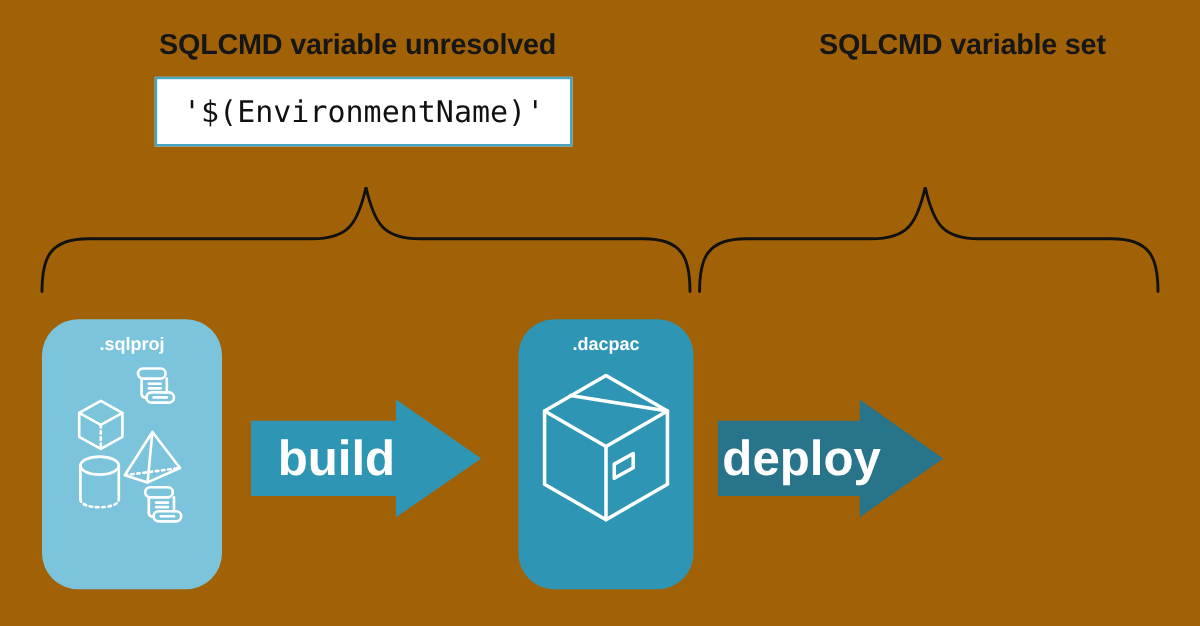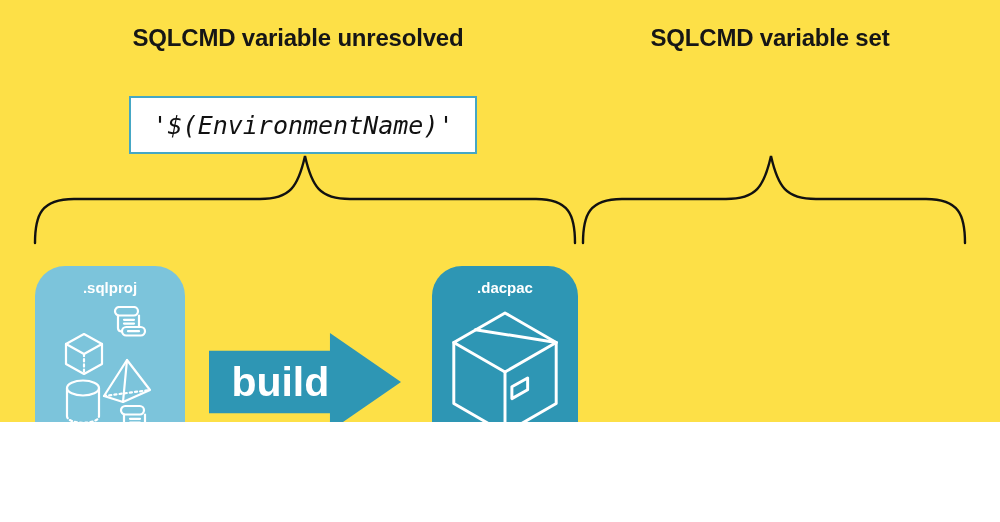--- a/index.html
+++ b/index.html
@@ -1,50 +1,50 @@
 <!DOCTYPE html>
 <html><head>
 <meta charset="utf-8">
 <style>
   html, body { margin: 0; padding: 0; background: #ffffff; }
   .canvas {
     position: relative;
     width: 1000px;
-    height: 422px;
-    background: #fde047;
+    height: 522px;
+    background: #a16207;
     font-family: "Liberation Sans", sans-serif;
     overflow: hidden;
   }
 
   
   .heading {
     position: absolute;
     font-weight: bold;
     font-size: 24px;
     color: #161616;
     text-align: center;
     letter-spacing: -0.2px;
   }
   #heading-unresolved { left: 88px;  top: 24px; width: 420px; }
-  #heading-set        { left: 615px; top: 24px; width: 310px; }
+  #heading-set        { left: 647px; top: 24px; width: 310px; }
 
   
   .codebox {
     position: absolute;
     box-sizing: border-box;
     border: 2.5px solid #45A7C5;
     background: #ffffff;
     display: flex;
     align-items: center;
     justify-content: center;
     font-family: "DejaVu Sans Mono", monospace;
     font-size: 25px;
     color: #111111;
   }
-  #codebox-unresolved { left: 129px; top: 96px; width: 348px; height: 58px; font-style: italic; }
+  #codebox-unresolved { left: 129px; top: 64px; width: 348px; height: 58px; }
   #codebox-set        { left: 666px; top: 79px; width: 202px; height: 60px; }
 
   
   .brace { position: absolute; }
   #brace-left  { left: 30px;  top: 147px; }
   #brace-right { left: 578px; top: 147px; }
 
   
   .node {
     position: absolute;
@@ -165,15 +165,18 @@
       <g class="wicon" stroke-width="3">
         <path d="M56,4 L108,34 L56,64 L4,34 Z"></path>
         <path d="M4,34 L4,96 L56,126 L56,64"></path>
         <path d="M108,34 L108,96 L56,126"></path>
         <path d="M26,21 L108,34"></path>
         <path d="M63,79 L79,70 L79,82 L63,91 Z"></path>
       </g>
     </svg>
   </div>
 
+  <div class="arrow" id="arrow-deploy">
+    <span class="arrow-label">deploy</span>
+  </div>
 
 
 </div>
 
 </body></html>

